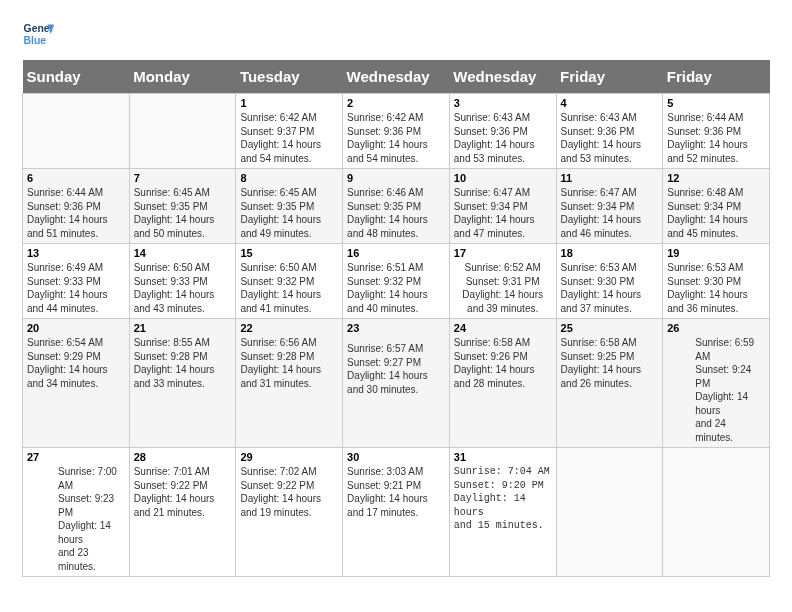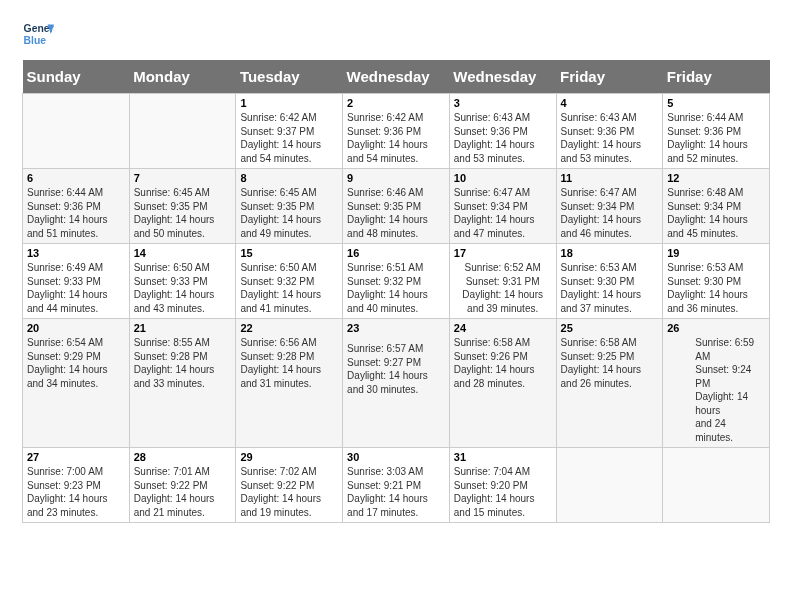--- a/index.html
+++ b/index.html
@@ -304,21 +304,21 @@
             <span class="day-num">26</span>
             <div class="day-info" style="white-space: pre-line; margin-left: 28px;">Sunrise: 6:59 AM
 Sunset: 9:24 PM
 Daylight: 14 hours
 and 24 minutes.</div>
           </td>
         </tr>
         <tr>
           <td>
             <span class="day-num">27</span>
-            <div class="day-info" style="white-space: pre-line;">Sunrise: 7:00 AM
+            <div class="day-info" style="white-space: pre-line; margin-left: 31px;">Sunrise: 7:00 AM
 Sunset: 9:23 PM
 Daylight: 14 hours
 and 23 minutes.</div>
           </td>
           <td>
             <span class="day-num">28</span>
             <div class="day-info" style="white-space: pre-line;">Sunrise: 7:01 AM
 Sunset: 9:22 PM
 Daylight: 14 hours
 and 21 minutes.</div>
@@ -332,21 +332,21 @@
           </td>
           <td>
             <span class="day-num">30</span>
             <div class="day-info" style="white-space: pre-line;">Sunrise: 3:03 AM
 Sunset: 9:21 PM
 Daylight: 14 hours
 and 17 minutes.</div>
           </td>
           <td>
             <span class="day-num">31</span>
-            <div class="day-info" style="white-space: pre-line;">Sunrise: 7:04 AM
+            <div class="day-info" style="white-space: pre-line; font-family: Liberation Mono, monospace;">Sunrise: 7:04 AM
 Sunset: 9:20 PM
 Daylight: 14 hours
 and 15 minutes.</div>
           </td>
           <td class="empty"></td>
           <td class="empty"></td>
         </tr>
       </tbody>
   </table>
 </div>

